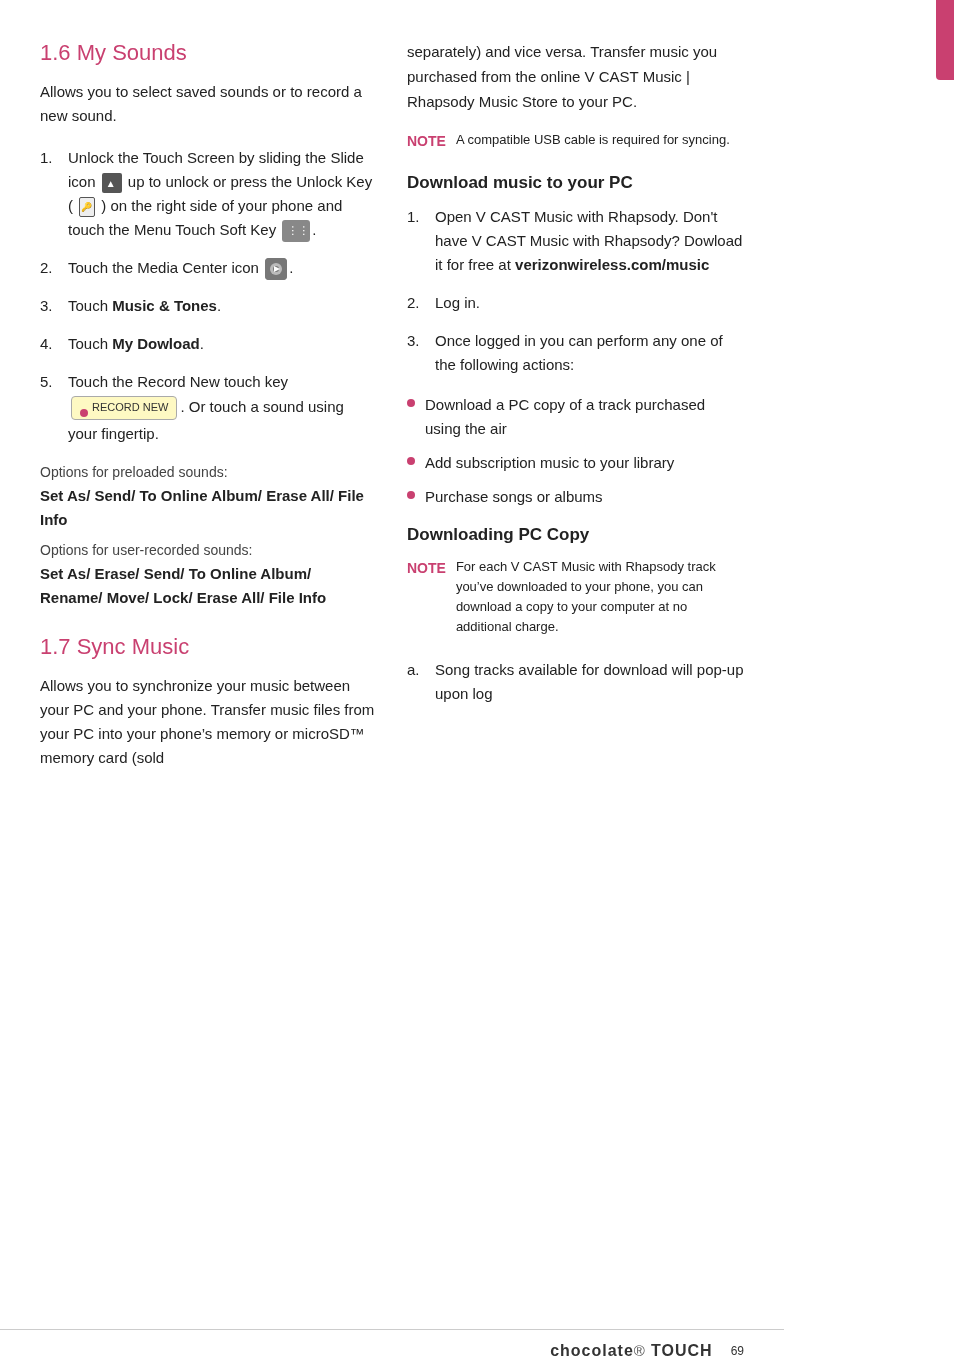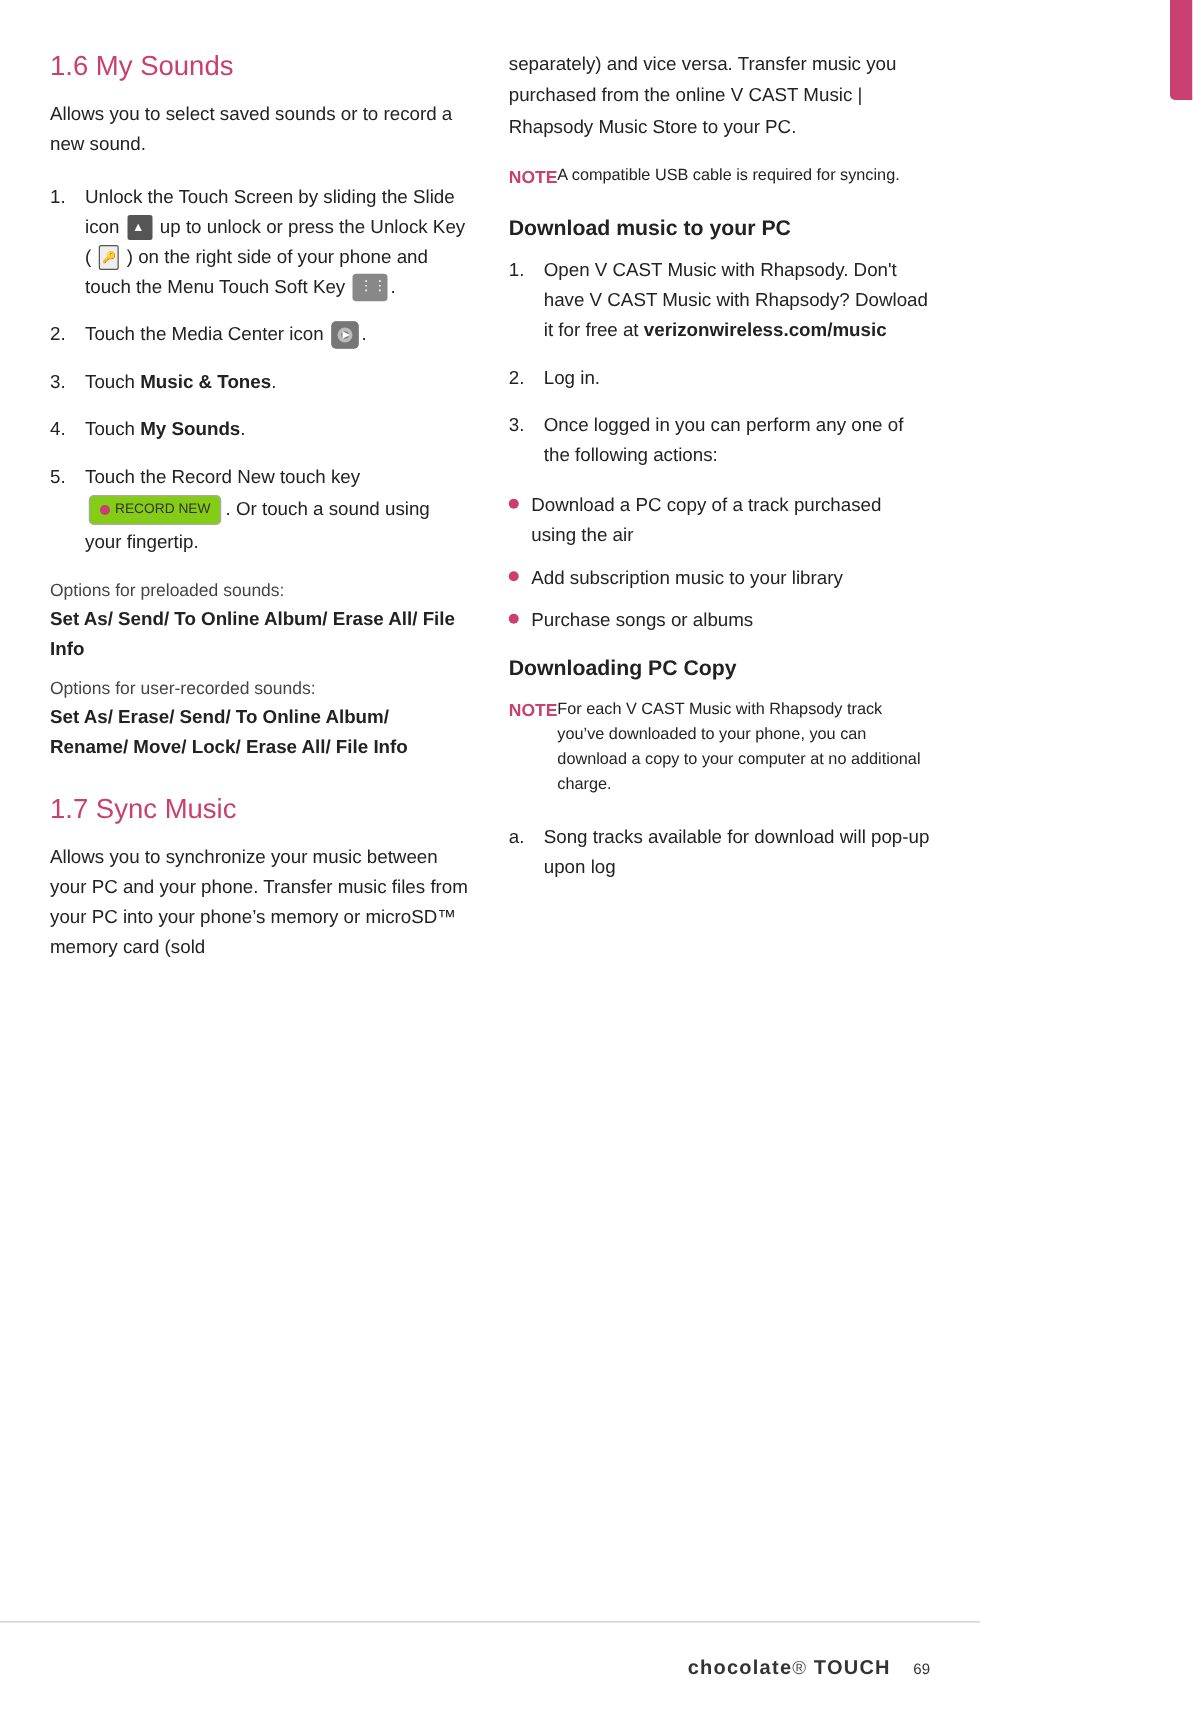--- a/index.html
+++ b/index.html
@@ -138,23 +138,23 @@
       display: inline-block;
       width: 22px;
       height: 22px;
       background: #888;
       border-radius: 4px;
       vertical-align: middle;
       margin: 0 2px;
     }
     .btn-record {
       display: inline-flex;
-      align-items: center;
+      align-items: flex-end;
       gap: 4px;
-      background: #84cc16;
+      background: #fef9c3;
       border: 1px solid #aaa;
       border-radius: 4px;
       padding: 2px 8px;
       font-size: 11px;
       color: #333;
       vertical-align: middle;
       margin: 2px 3px;
     }
     .btn-record-dot {
       width: 8px;
@@ -180,20 +180,21 @@
     .right-intro {
       font-size: 15px;
       line-height: 1.65;
       color: #222;
       margin-bottom: 16px;
     }
     
     .note-box {
       display: flex;
       align-items: flex-start;
+      gap: 10px;
       margin-bottom: 20px;
       font-size: 13px;
       line-height: 1.55;
       color: #222;
     }
     .note-label {
       font-weight: bold;
       color: #c94070;
       font-size: 14px;
       white-space: nowrap;
@@ -247,21 +248,21 @@
     }
     .link-text {
       font-weight: bold;
     }
     
     .footer {
       border-top: 1px solid #ccc;
       display: flex;
       align-items: center;
       justify-content: flex-end;
-      padding: 28px 40px;
+      padding: 12px 40px;
       margin-top: auto;
       gap: 10px;
     }
     .footer-brand {
       font-size: 15px;
       color: #555;
       letter-spacing: 1px;
     }
     .footer-brand span {
       font-weight: bold;
@@ -321,21 +322,21 @@
         <li>
           <span class="step-num">3.</span>
           <span class="step-content">
             Touch <strong>Music &amp; Tones</strong>.
           </span>
         </li>
 
         <li>
           <span class="step-num">4.</span>
           <span class="step-content">
-            Touch <strong>My Sounds</strong>.
+            Touch <strong>My Dowload</strong>.
           </span>
         </li>
 
         <li>
           <span class="step-num">5.</span>
           <span class="step-content">
             Touch the Record New touch key
             <span class="btn-record">
               <span class="btn-record-dot"></span>
               <span>RECORD NEW</span>

